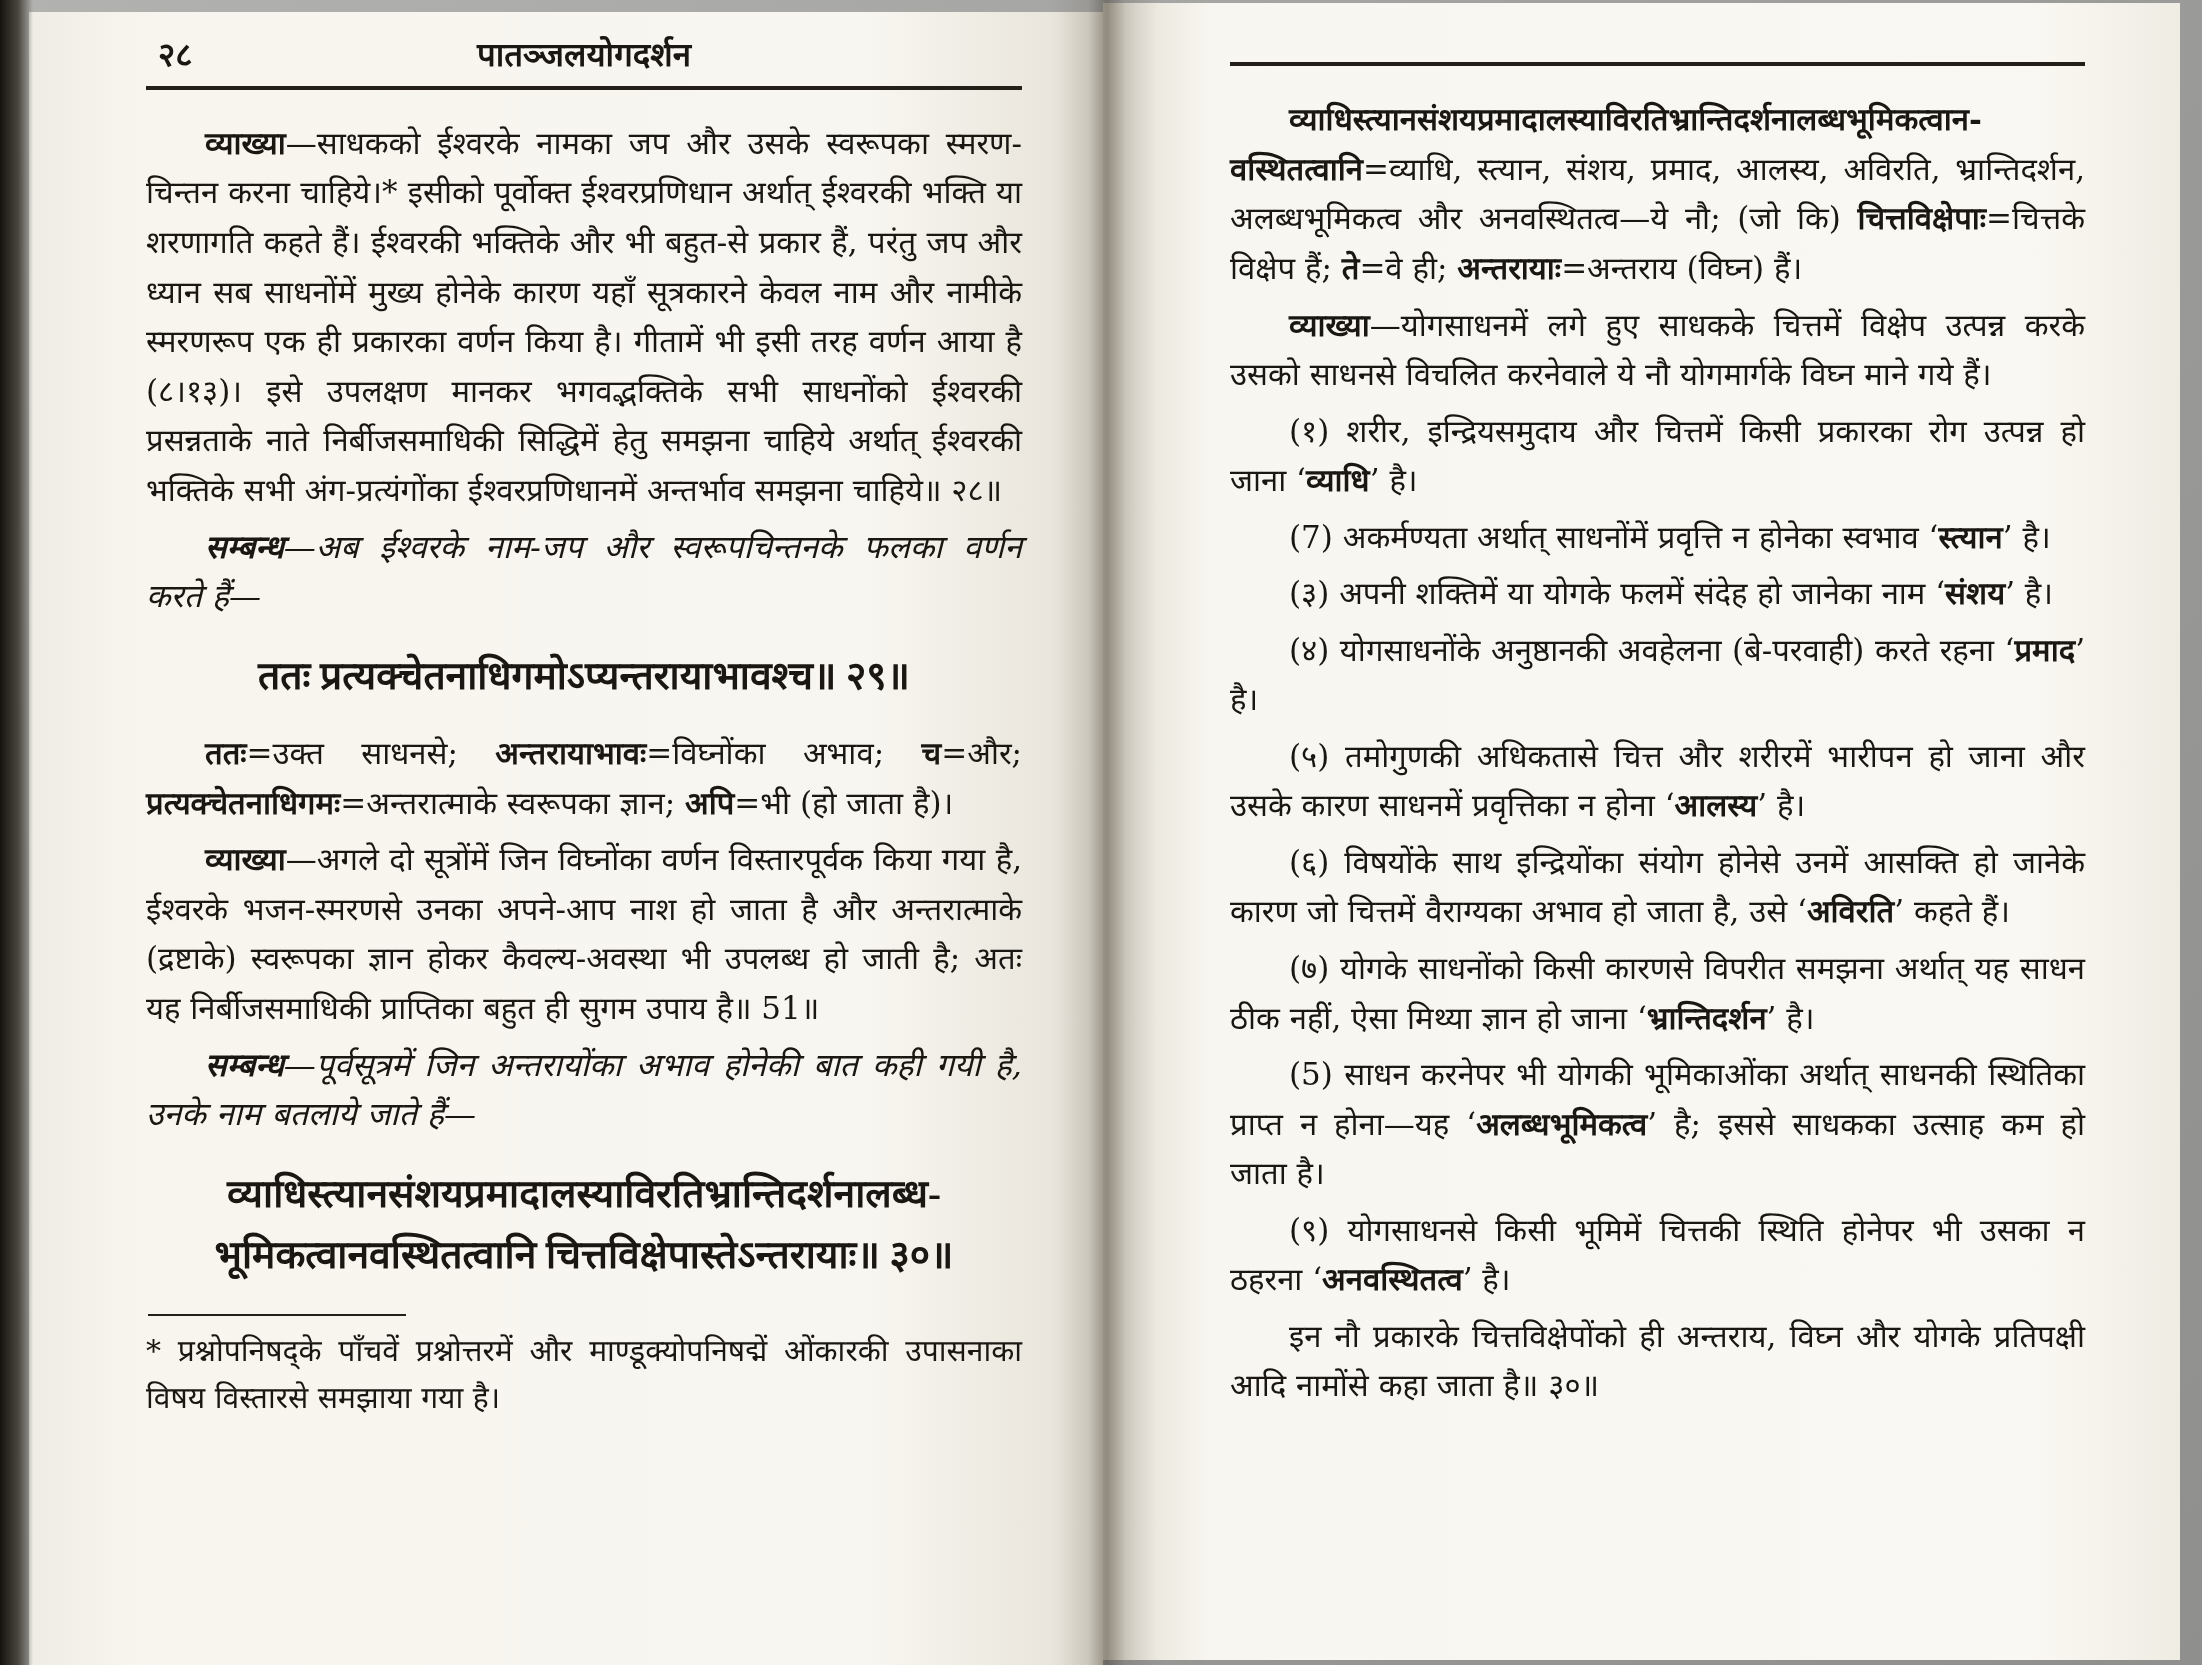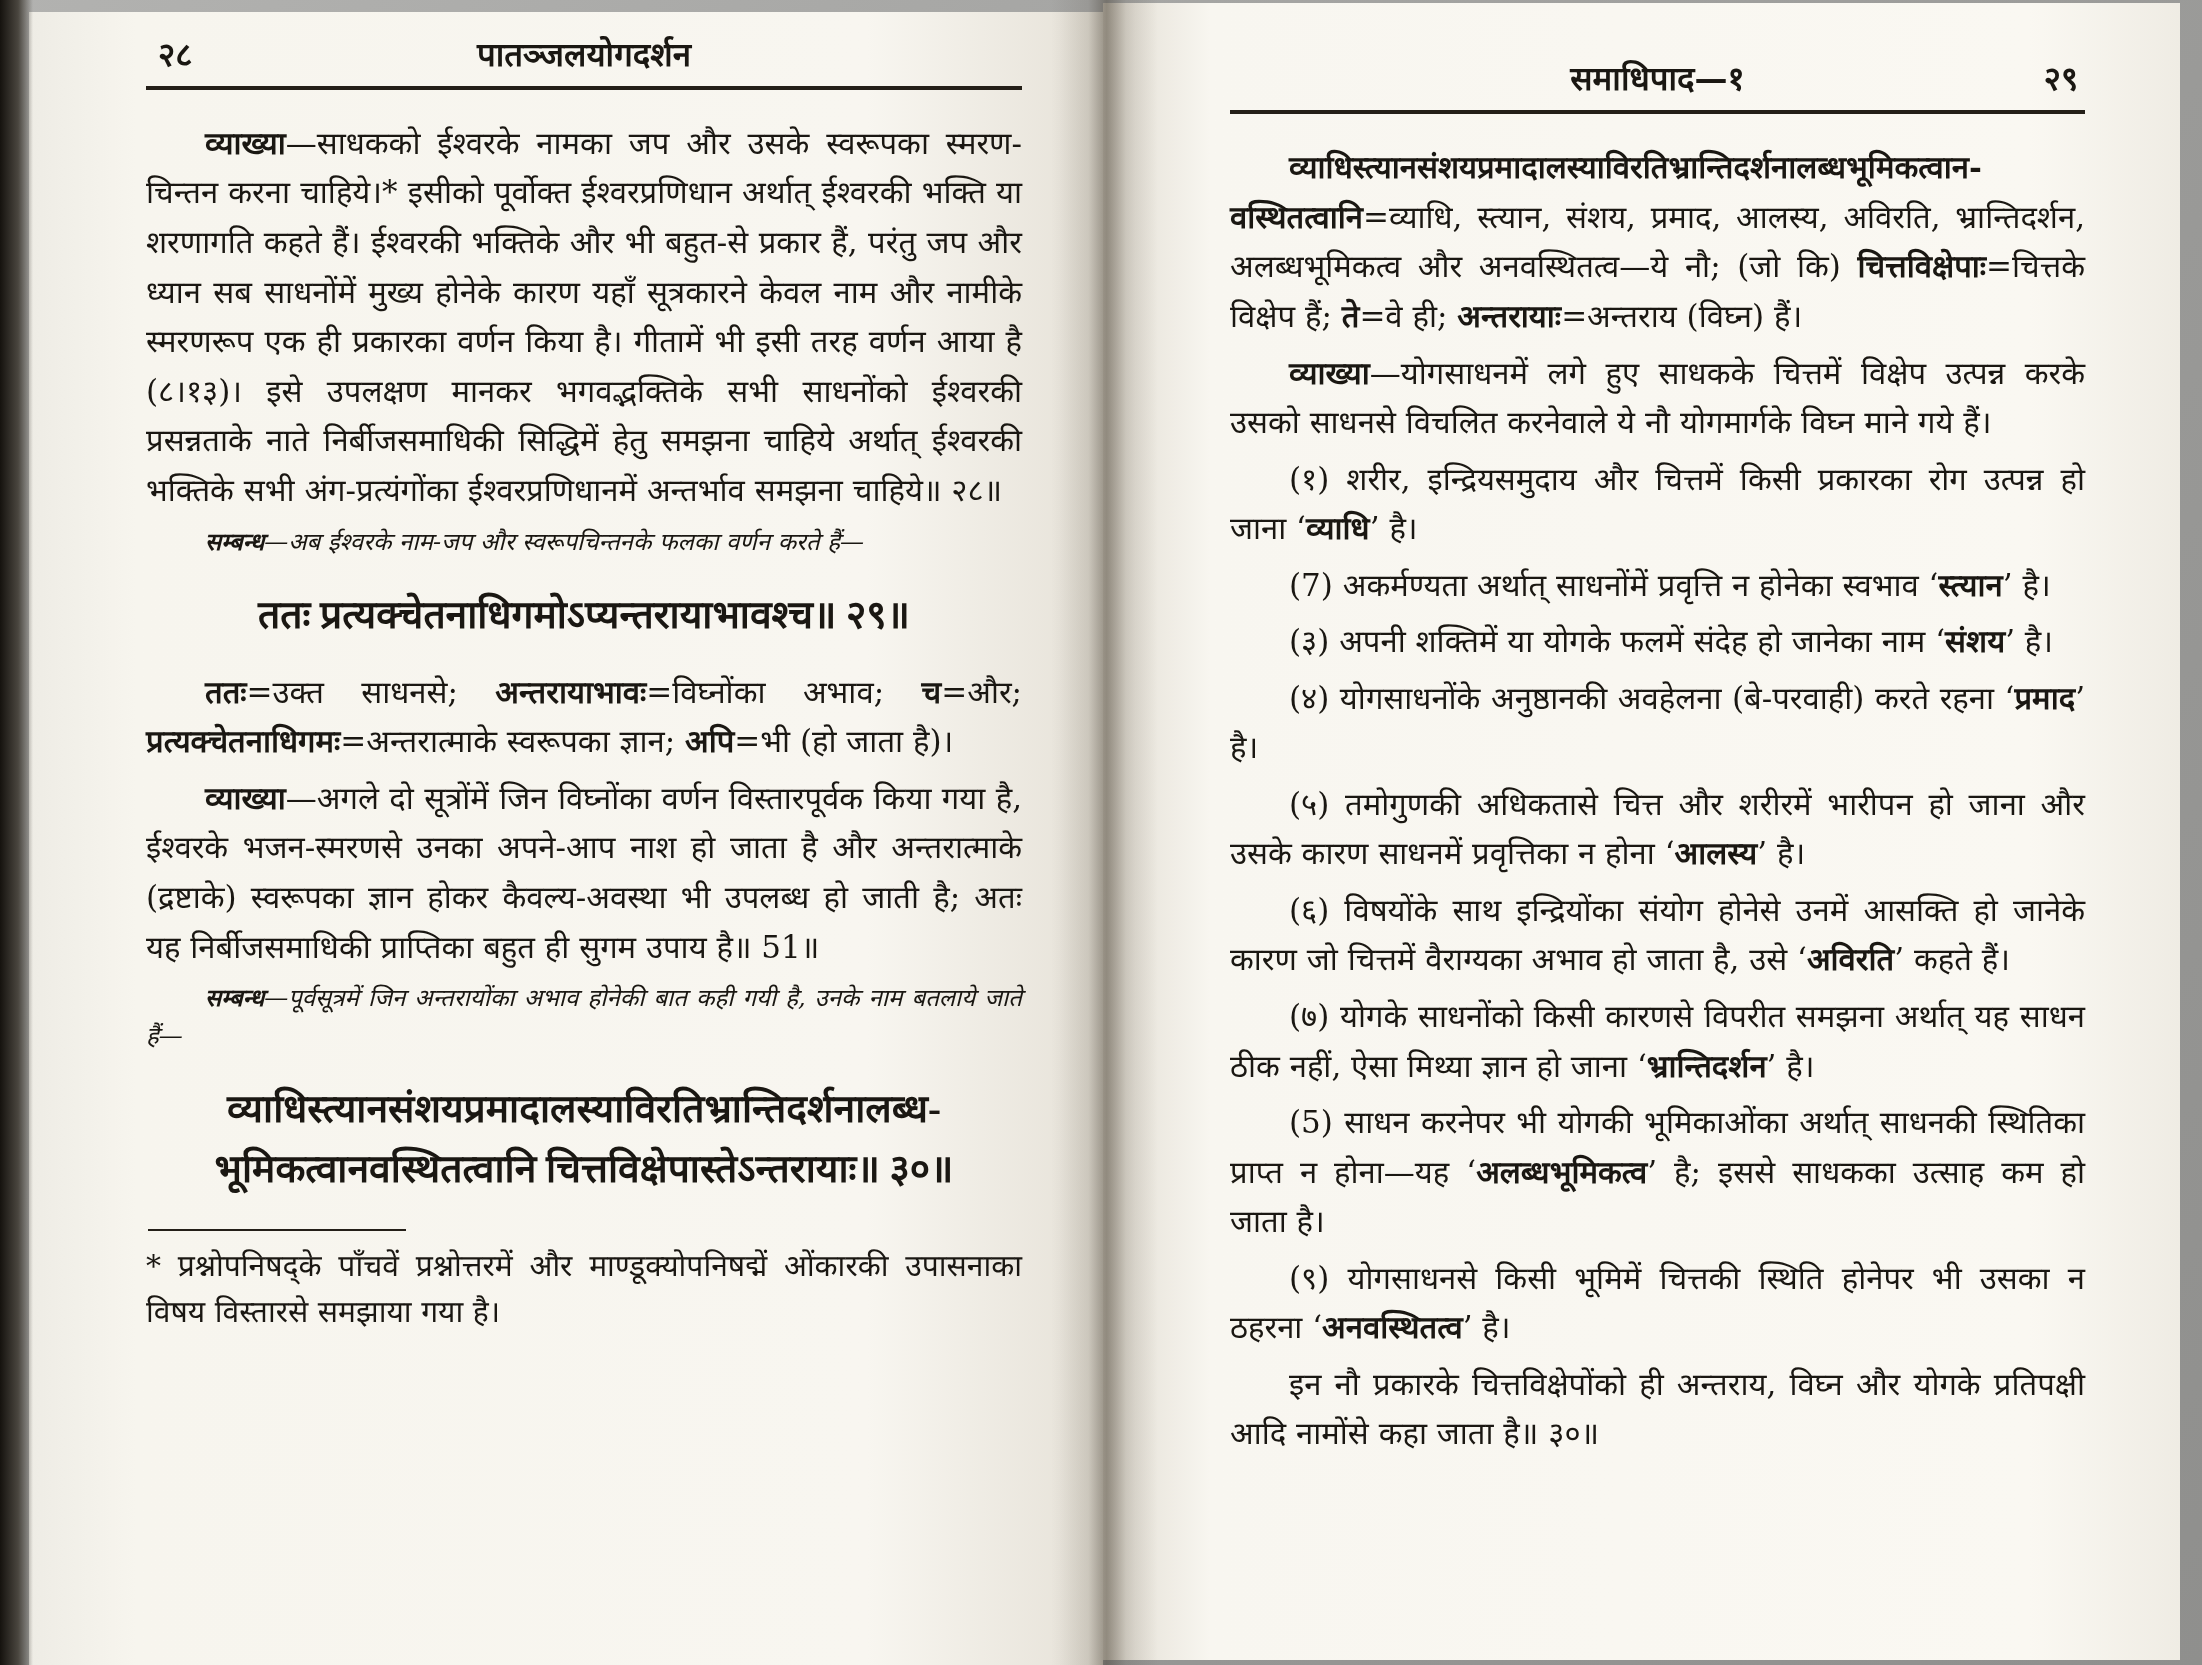--- a/index.html
+++ b/index.html
@@ -54,21 +54,21 @@
 
   .page-body {
     margin-top: 29px;
     font-size: 31px; line-height: 1.6;
     text-align: justify;
     text-justify: inter-word;
   }
   .blk { margin: 0 0 6.9px 0; }
   .blk.body { text-indent: 59px; }
   .blk.sambandh {
-    font-size: 24px; font-style: italic; line-height: 1.56;
+    font-size: 32px; font-style: italic; line-height: 1.56;
     text-indent: 59px; margin: 6.9px 0 8.6px 0;
   }
   .blk.sutra {
     font-weight: 700; text-align: center; text-indent: 0;
     font-size: 39px; line-height: 1.55;
     margin: 24px 0 22.4px 0;
     white-space: pre-line;
     font-family: Liberation Serif, serif;
   }
   .seg-b  { font-weight: 700; }
@@ -107,24 +107,20 @@
           <p class="blk sutra"><span class="seg-b">व्याधिस्त्यानसंशयप्रमादालस्याविरतिभ्रान्तिदर्शनालब्ध-
 भूमिकत्वानवस्थितत्वानि चित्तविक्षेपास्तेऽन्तरायाः॥ ३०॥</span></p>
         </div>
       <div class="footnote-sep"></div>
       <p class="footnote">* प्रश्नोपनिषद्के पाँचवें प्रश्नोत्तरमें और माण्डूक्योपनिषद्में ओंकारकी उपासनाका विषय विस्तारसे समझाया गया है।</p>
     </div>
   </div>
 
   <div class="page page-right">
     <div class="page-inner">
-      <div class="page-header">
-        <span class="header-title">समाधिपाद—१</span>
-        <span class="pagenum pos-right">२९</span>
-      </div>
       <div class="header-rule"></div>
       <div class="page-body">
           <p class="blk body"><span class="seg-b">व्याधिस्त्यानसंशयप्रमादालस्याविरतिभ्रान्तिदर्शनालब्धभूमिकत्वान-वस्थितत्वानि</span><span class="seg-n">=व्याधि, स्त्यान, संशय, प्रमाद, आलस्य, अविरति, भ्रान्तिदर्शन, अलब्धभूमिकत्व और अनवस्थितत्व—ये नौ; (जो कि) </span><span class="seg-b">चित्तविक्षेपाः</span><span class="seg-n">=चित्तके विक्षेप हैं; </span><span class="seg-b">ते</span><span class="seg-n">=वे ही; </span><span class="seg-b">अन्तरायाः</span><span class="seg-n">=अन्तराय (विघ्न) हैं।</span></p>
           <p class="blk body"><span class="seg-b">व्याख्या</span><span class="seg-n">—योगसाधनमें लगे हुए साधकके चित्तमें विक्षेप उत्पन्न करके उसको साधनसे विचलित करनेवाले ये नौ योगमार्गके विघ्न माने गये हैं।</span></p>
           <p class="blk body"><span class="seg-n">(१) शरीर, इन्द्रियसमुदाय और चित्तमें किसी प्रकारका रोग उत्पन्न हो जाना ‘</span><span class="seg-b">व्याधि</span><span class="seg-n">’ है।</span></p>
           <p class="blk body"><span class="seg-n">(7) अकर्मण्यता अर्थात् साधनोंमें प्रवृत्ति न होनेका स्वभाव ‘</span><span class="seg-b">स्त्यान</span><span class="seg-n">’ है।</span></p>
           <p class="blk body"><span class="seg-n">(३) अपनी शक्तिमें या योगके फलमें संदेह हो जानेका नाम ‘</span><span class="seg-b">संशय</span><span class="seg-n">’ है।</span></p>
           <p class="blk body"><span class="seg-n">(४) योगसाधनोंके अनुष्ठानकी अवहेलना (बे-परवाही) करते रहना ‘</span><span class="seg-b">प्रमाद</span><span class="seg-n">’ है।</span></p>
           <p class="blk body"><span class="seg-n">(५) तमोगुणकी अधिकतासे चित्त और शरीरमें भारीपन हो जाना और उसके कारण साधनमें प्रवृत्तिका न होना ‘</span><span class="seg-b">आलस्य</span><span class="seg-n">’ है।</span></p>
           <p class="blk body"><span class="seg-n">(६) विषयोंके साथ इन्द्रियोंका संयोग होनेसे उनमें आसक्ति हो जानेके कारण जो चित्तमें वैराग्यका अभाव हो जाता है, उसे ‘</span><span class="seg-b">अविरति</span><span class="seg-n">’ कहते हैं।</span></p>

